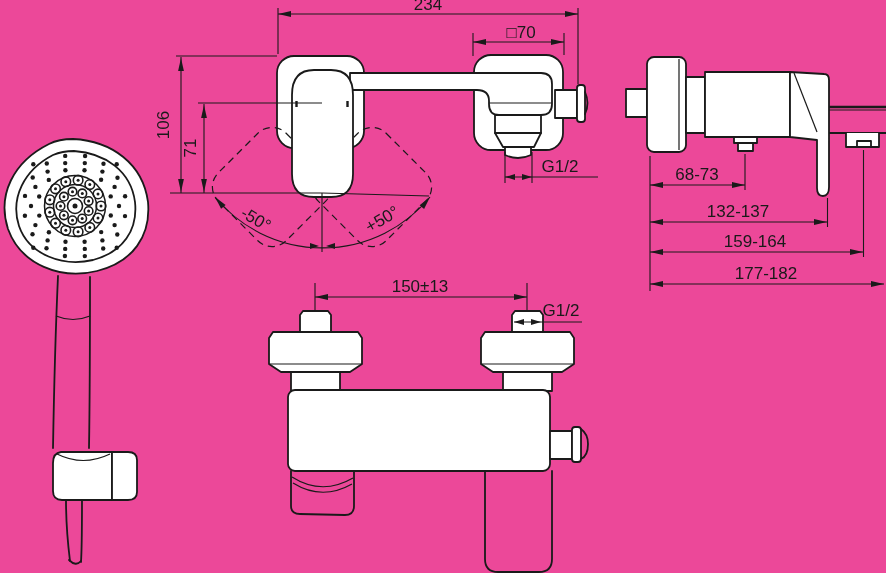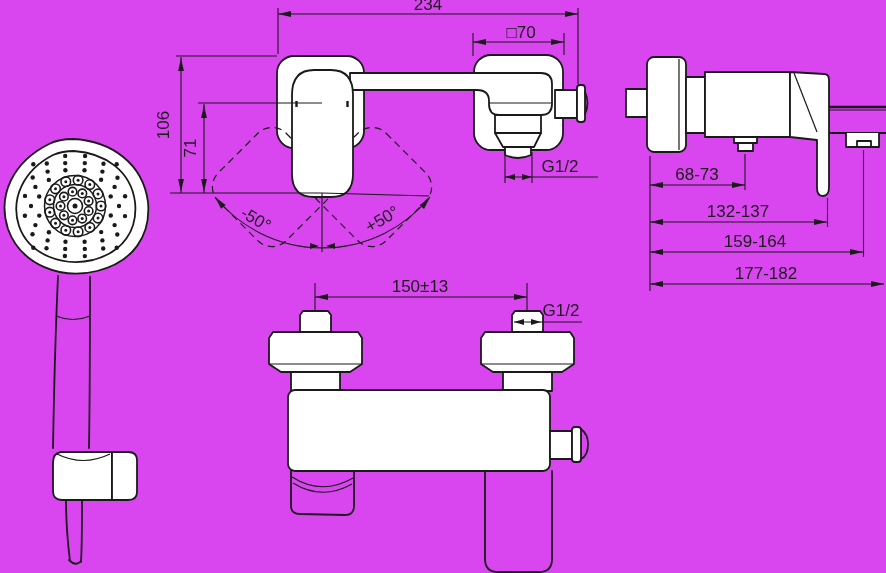--- a/index.html
+++ b/index.html
@@ -1,16 +1,16 @@
 <!DOCTYPE html>
 <html style="--line: #1a1a1a;"><head>
 <meta charset="utf-8">
 <style>
   html,body{margin:0;padding:0;background:#ffffff;}
-  .canvas{position:relative;width:886px;height:573px;background:#d946ef;overflow:hidden;}
+  .canvas{position:relative;width:886px;height:573px;background:#ec4899;overflow:hidden;}
   svg{position:absolute;left:0;top:0;}
   :root{--line:#1a1a1a;}
   .part{fill:#fff;stroke:var(--line);stroke-width:1.8;stroke-linejoin:round;stroke-linecap:round;}
   .part-nf{fill:none;stroke:var(--line);stroke-width:1.8;stroke-linejoin:round;stroke-linecap:round;}
   .thin{fill:none;stroke:var(--line);stroke-width:1.2;}
   .thick{fill:none;stroke:var(--line);stroke-width:2.6;}
   .dashed{fill:none;stroke:var(--line);stroke-width:1.2;stroke-dasharray:7 5;}
   .dim{fill:none;stroke:var(--line);stroke-width:1.1;}
   .arrow{fill:var(--line);stroke:none;}
   .nz-ring{fill:none;stroke:var(--line);stroke-width:1.6;}

